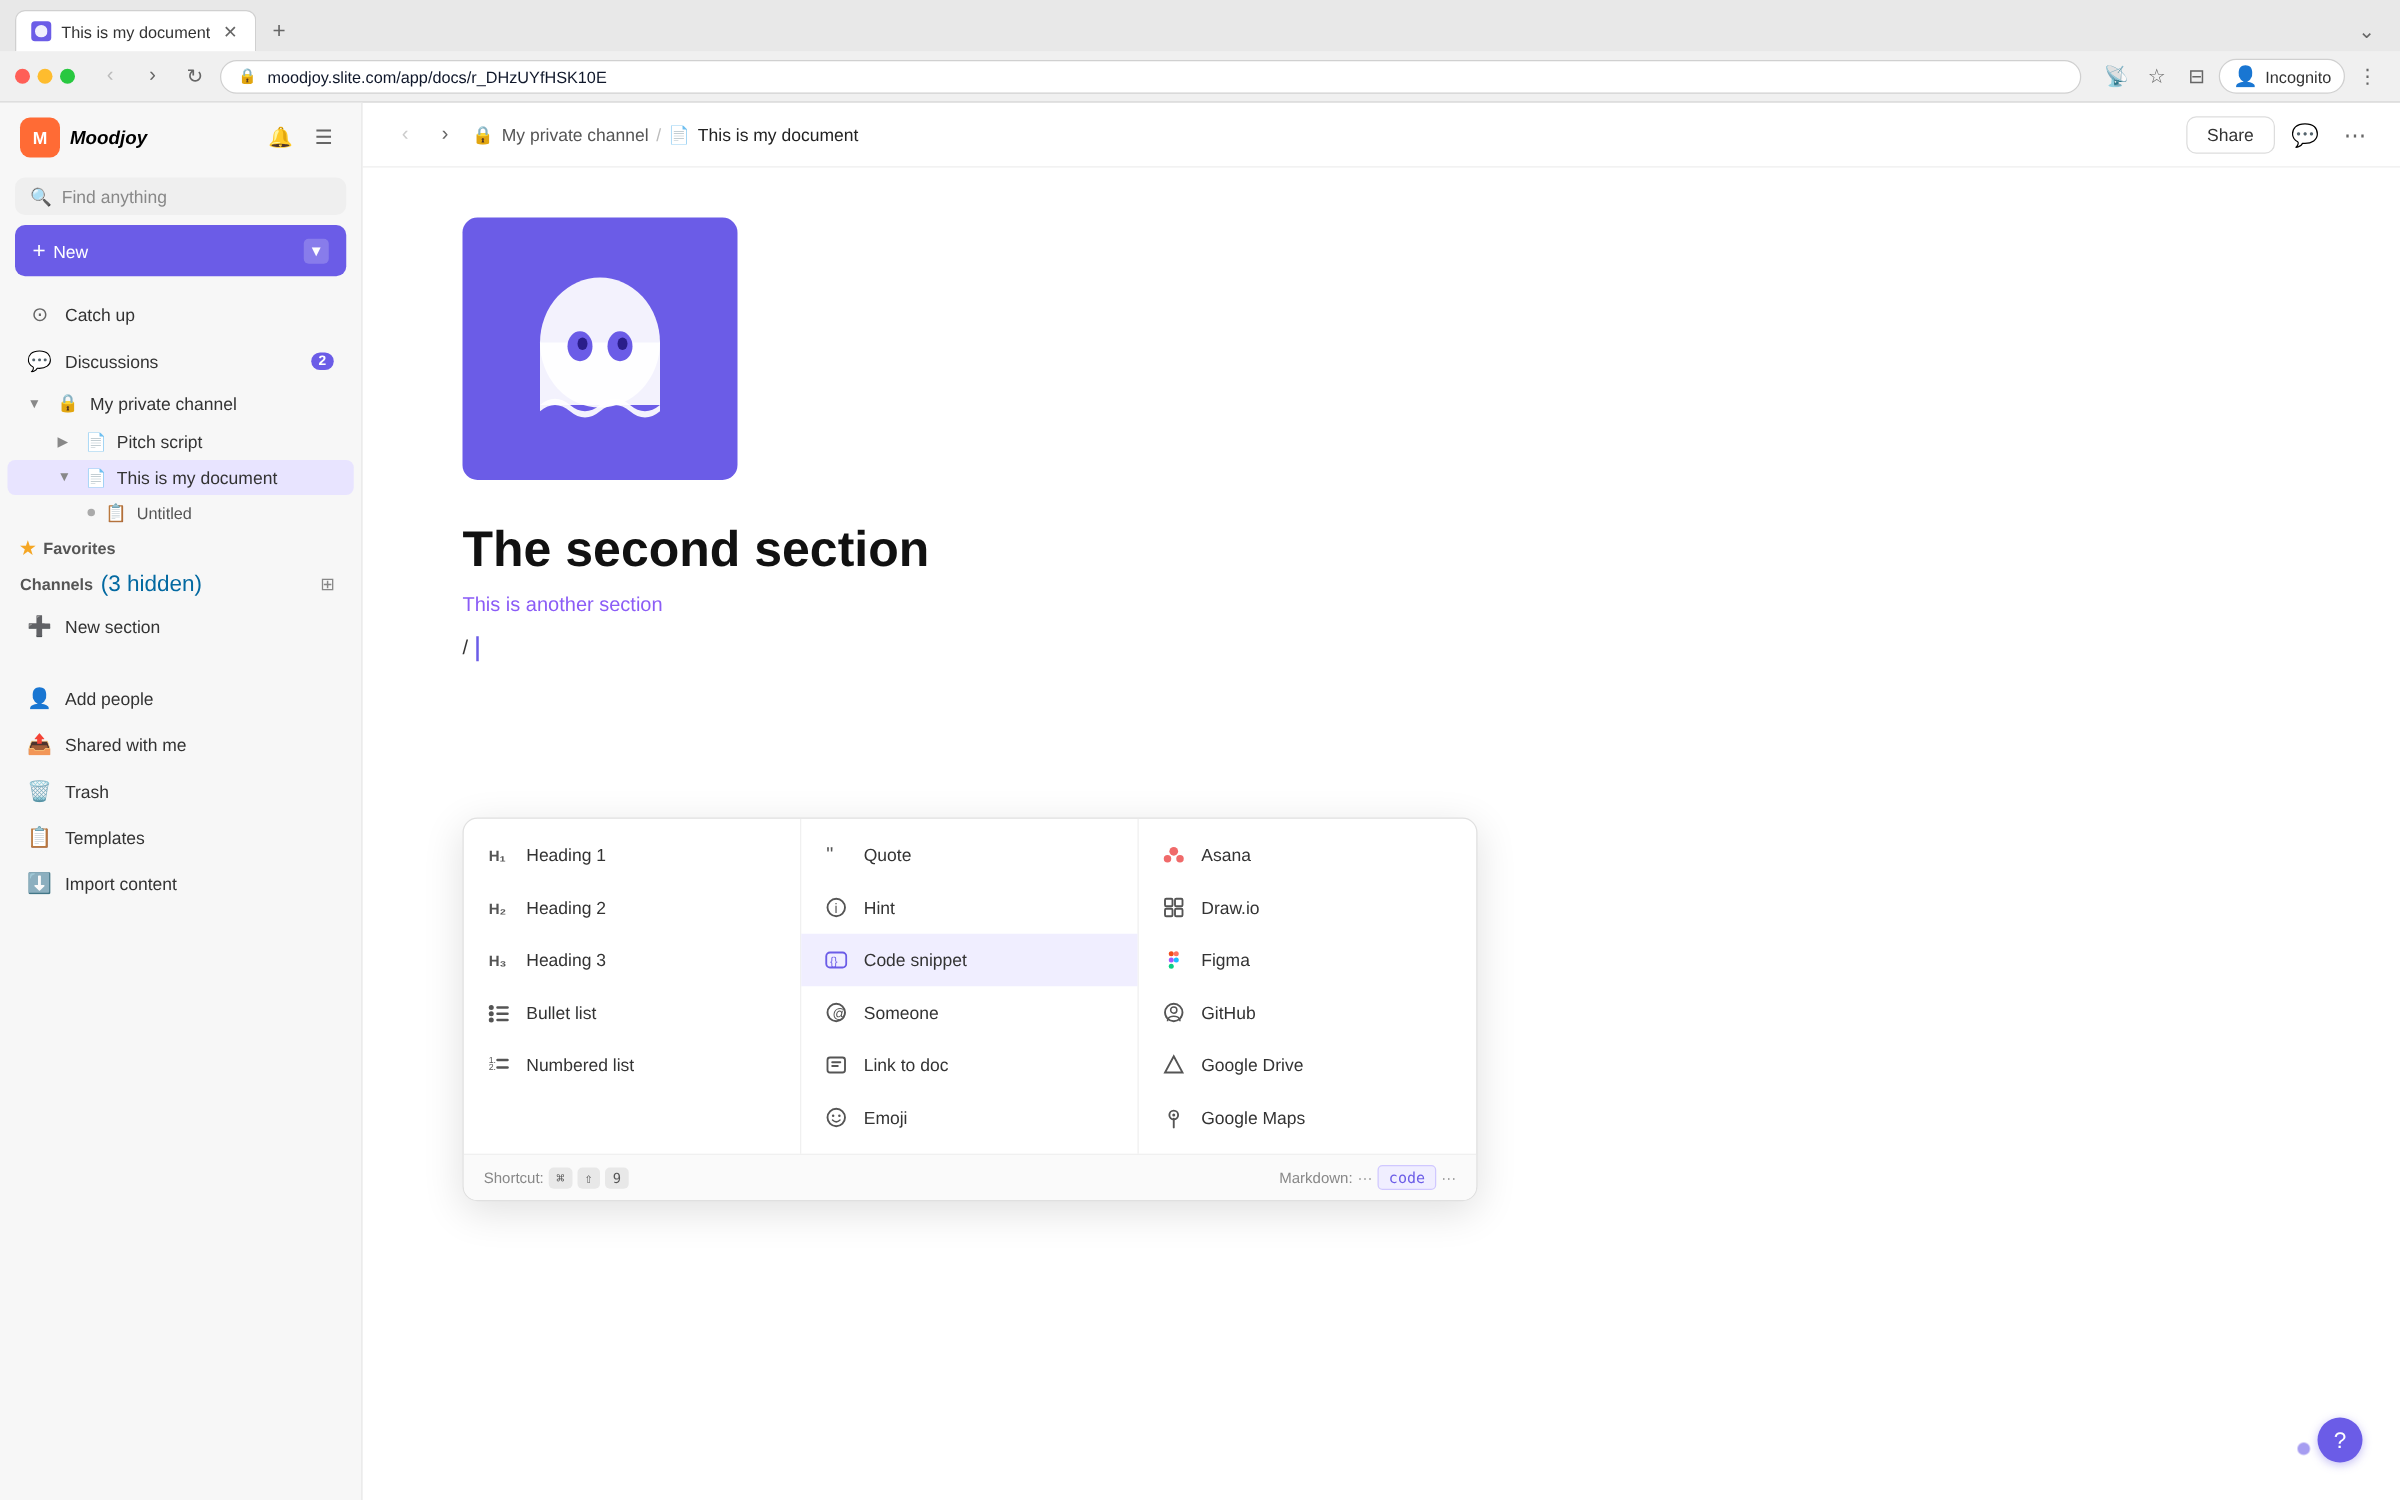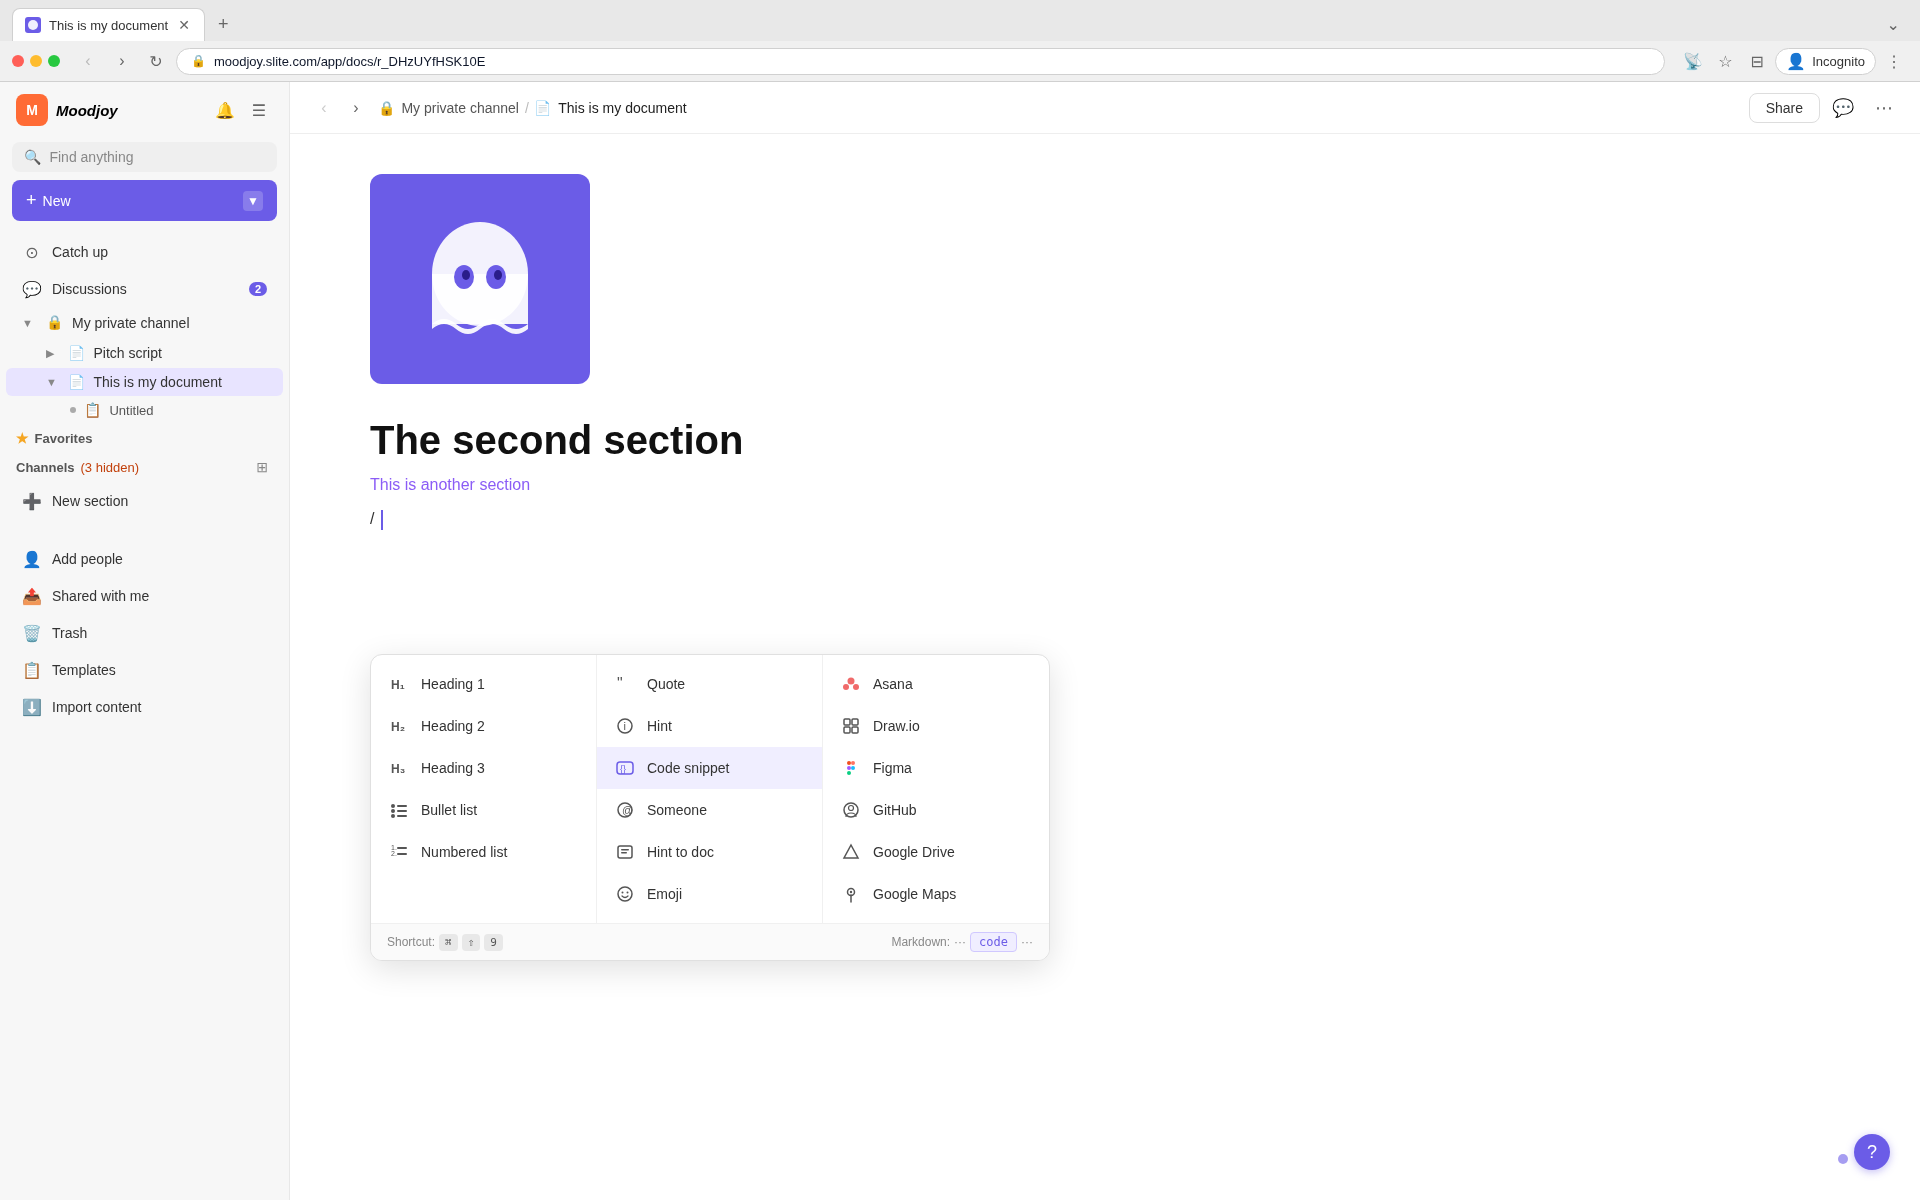--- a/index.html
+++ b/index.html
@@ -46,21 +46,21 @@
     .new-btn-arrow { font-size: 12px; background: rgba(255,255,255,0.2); border-radius: 4px; width: 20px; height: 20px; display: flex; align-items: center; justify-content: center; }
     .sidebar-nav { flex: 1; overflow-y: auto; padding-bottom: 8px; }
     .sidebar-nav::-webkit-scrollbar { width: 4px; }
     .sidebar-nav::-webkit-scrollbar-thumb { background: #d0d0d0; border-radius: 2px; }
     .nav-item { display: flex; align-items: center; padding: 8px 16px; cursor: pointer; gap: 10px; font-size: 14px; color: #333; border-radius: 6px; margin: 1px 6px; }
     .nav-item-icon { width: 20px; height: 20px; display: flex; align-items: center; justify-content: center; font-size: 16px; color: #666; }
     .nav-item-label { flex: 1; }
     .nav-badge { background: #6b5ce7; color: #fff; border-radius: 10px; font-size: 11px; padding: 1px 6px; font-weight: 600; }
     .section-header { display: flex; align-items: center; padding: 8px 16px 4px; gap: 6px; }
     .section-title { font-size: 13px; font-weight: 600; color: #555; }
-    .section-badge { color: #c2410c; font-size: 13px; }
+    .section-badge { color: #0369a1; font-size: 18px; }
     .section-action { margin-left: auto; width: 22px; height: 22px; display: flex; align-items: center; justify-content: center; border-radius: 4px; cursor: pointer; color: #888; font-size: 14px; }
     .channel-item { display: flex; align-items: center; padding: 6px 16px; cursor: pointer; gap: 8px; font-size: 14px; color: #333; border-radius: 6px; margin: 1px 6px; }
     .channel-toggle { width: 16px; color: #888; font-size: 11px; }
     .channel-icon { width: 18px; height: 18px; font-size: 14px; color: #666; }
     .channel-name { flex: 1; }
     .doc-item { display: flex; align-items: center; padding: 6px 16px 6px 40px; cursor: pointer; gap: 8px; font-size: 14px; color: #333; border-radius: 6px; margin: 1px 6px; }
     .doc-item.active { background: #e8e4ff; }
     .doc-toggle { width: 14px; color: #888; font-size: 11px; }
     .doc-icon { font-size: 14px; color: #666; }
     .doc-name { flex: 1; font-size: 14px; }
@@ -87,21 +87,21 @@
     .content-area { flex: 1; overflow-y: auto; padding: 40px 80px; position: relative; }
     .doc-hero-image { width: 220px; height: 210px; border-radius: 12px; background: #6b5ce7; display: flex; align-items: center; justify-content: center; margin-bottom: 32px; overflow: hidden; }
     .ghost-svg { width: 160px; height: 160px; }
 
     .doc-title { font-size: 40px; font-weight: 700; color: #111; margin-bottom: 12px; line-height: 1.2; }
     .doc-subtitle { font-size: 16px; color: #8b5cf6; margin-bottom: 12px; }
     .doc-cursor { display: inline-block; width: 2px; height: 20px; background: #6b5ce7; vertical-align: middle; margin-left: 2px; animation: blink 1s infinite; }
     @keyframes blink { 0%, 100% { opacity: 1; } 50% { opacity: 0; } }
 
     
-    .slash-menu { position: absolute; left: 80px; top: 520px; background: #fff; border: 1px solid #e0e0e0; border-radius: 12px; box-shadow: 0 8px 32px rgba(0,0,0,0.12); width: 680px; overflow: hidden; z-index: 100; }
+    .slash-menu { position: absolute; left: 80px; top: 520px; background: #fff; border: 1px solid #e0e0e0; border-radius: 12px; box-shadow: 0 8px 32px rgba(0,0,0,0.12); width: 812px; overflow: hidden; z-index: 100; }
     .slash-menu-grid { display: grid; grid-template-columns: 1fr 1fr 1fr; }
     .slash-col { padding: 8px 0; }
     .slash-col:not(:last-child) { border-right: 1px solid #f0f0f0; }
     .slash-item { display: flex; align-items: center; gap: 10px; padding: 9px 16px; cursor: pointer; font-size: 14px; color: #333; }
     .slash-item.highlighted { background: #f0eeff; }
     .slash-item-icon { width: 24px; height: 24px; display: flex; align-items: center; justify-content: center; font-size: 16px; color: #666; }
     .slash-item-label { font-size: 14px; }
     .slash-footer { display: flex; align-items: center; justify-content: space-between; padding: 8px 16px; border-top: 1px solid #f0f0f0; background: #fafafa; }
     .slash-shortcut { display: flex; align-items: center; gap: 4px; font-size: 12px; color: #888; }
     .key-badge { background: #e8e8e8; border-radius: 4px; padding: 2px 6px; font-size: 11px; color: #555; font-family: monospace; }
@@ -394,21 +394,21 @@
               <span class="slash-item-label">Someone</span>
             </div>
             <div class="slash-item">
               <div class="slash-item-icon">
                 <svg width="18" height="18" viewBox="0 0 18 18">
                     <rect x="2" y="3" width="14" height="12" rx="2" stroke="#555" stroke-width="1.5" fill="none"></rect>
                     <rect x="5" y="6" width="8" height="1.5" rx="0.75" fill="#555"></rect>
                     <rect x="5" y="9" width="6" height="1.5" rx="0.75" fill="#555"></rect>
                   </svg>
               </div>
-              <span class="slash-item-label">Hint to doc</span>
+              <span class="slash-item-label">Link to doc</span>
             </div>
             <div class="slash-item">
               <div class="slash-item-icon">
                 <svg width="18" height="18" viewBox="0 0 18 18">
                     <circle cx="9" cy="9" r="7" stroke="#555" stroke-width="1.5" fill="none"></circle>
                     <circle cx="6.5" cy="7.5" r="1" fill="#555"></circle>
                     <circle cx="11.5" cy="7.5" r="1" fill="#555"></circle>
                     <path d="M6 11 Q9 14 12 11" stroke="#555" stroke-width="1.2" fill="none" stroke-linecap="round"></path>
                   </svg>
               </div>

